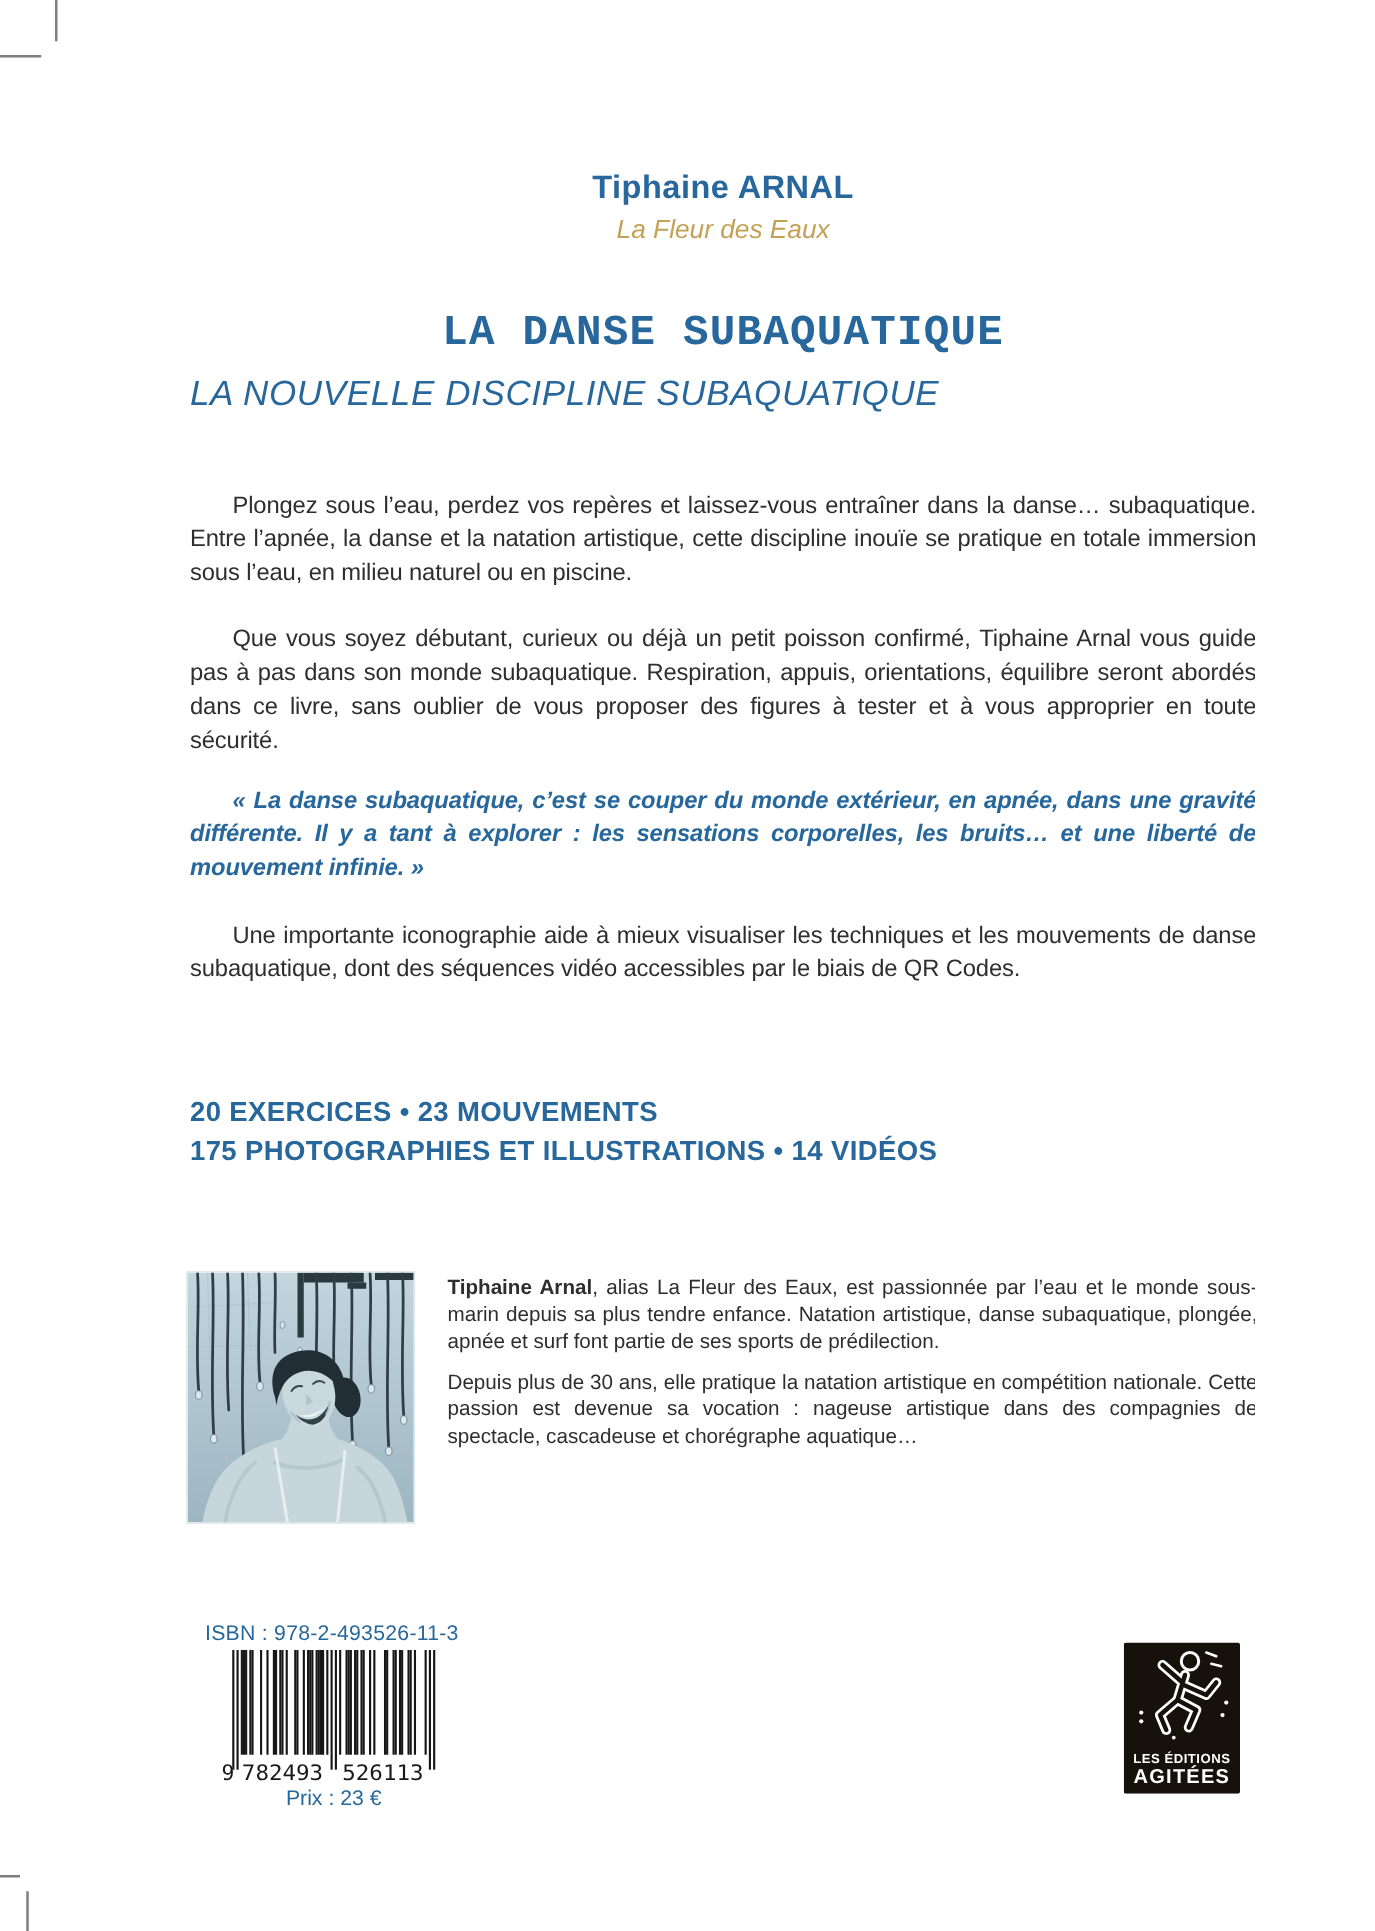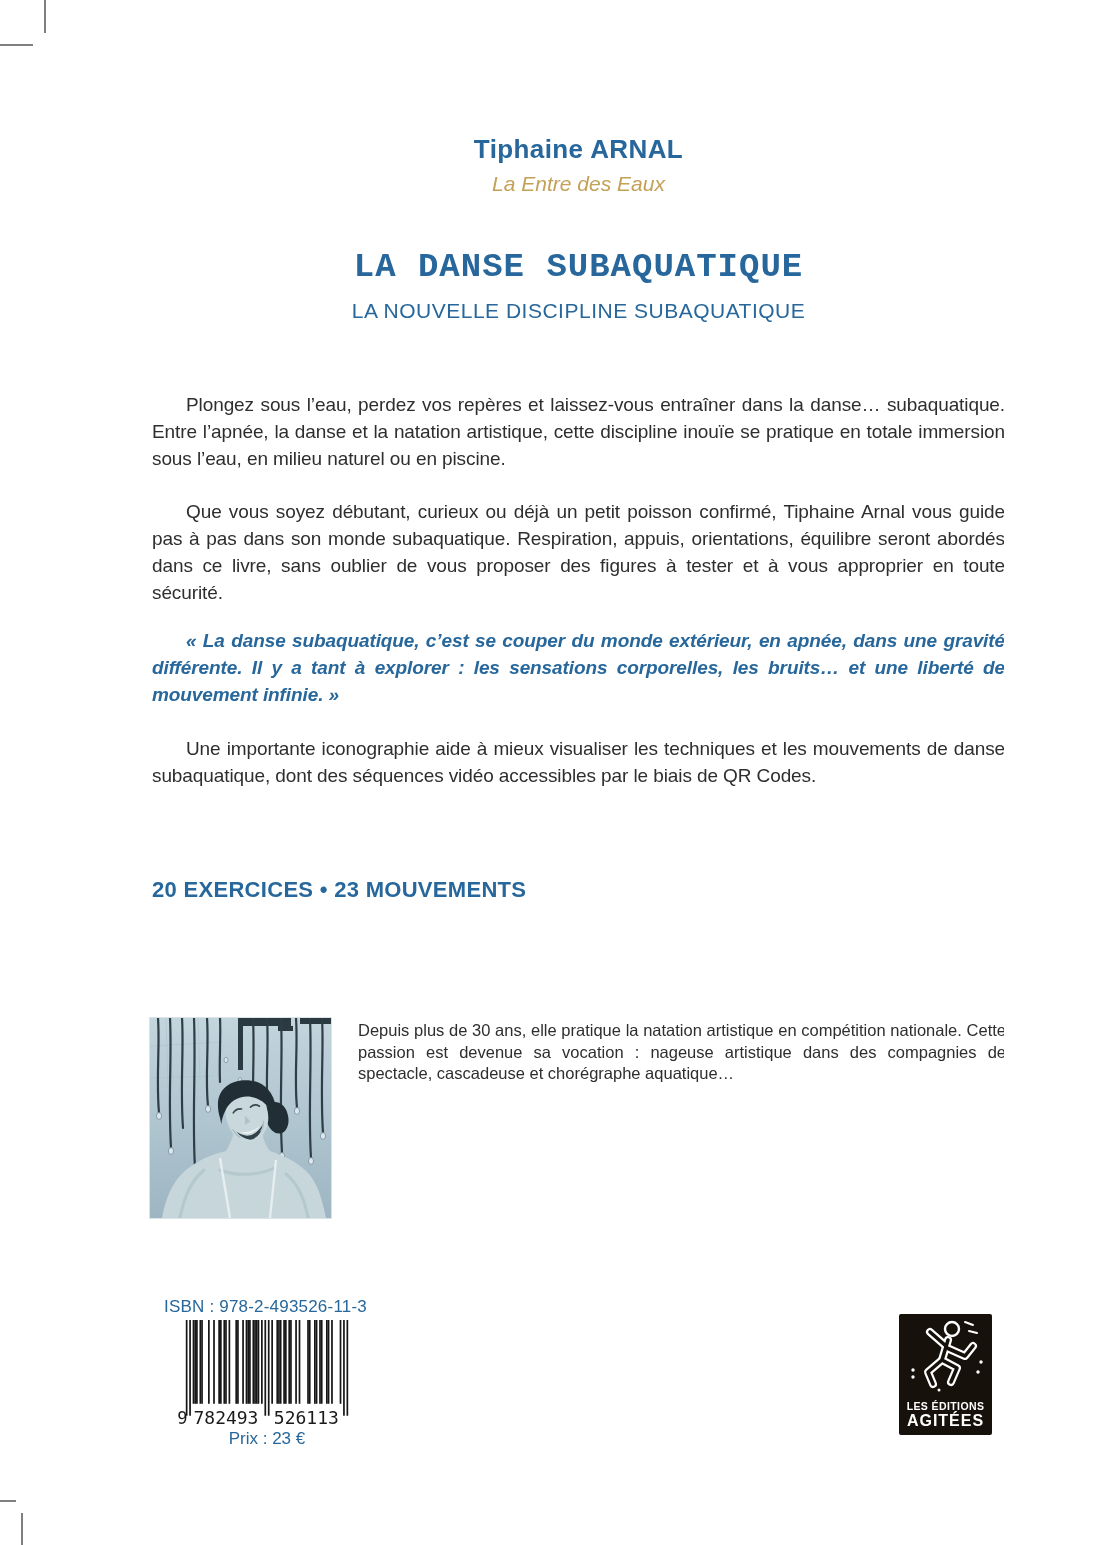--- a/index.html
+++ b/index.html
@@ -15,21 +15,21 @@
   .cm-bl-h{left:0;top:1500px;width:16px;height:2px;}
   .cm-bl-v{left:21px;top:1513px;width:2px;height:32px;}
 
   .content-col{position:absolute;left:152px;width:853px;}
 
   .author-name{top:134px;text-align:center;font-size:26px;font-weight:bold;
                color:var(--blue);letter-spacing:.4px;}
   .author-alias{top:172px;text-align:center;font-size:21px;font-style:italic;color:var(--gold);}
   .book-title{top:248px;text-align:center;font-size:34px;font-weight:bold;
               color:var(--blue);letter-spacing:1px;font-family:Liberation Mono, monospace;}
-  .book-subtitle{top:299px;text-align:center;font-size:21px;
+  .book-subtitle{top:299px;font-size:28px;font-style:italic;
                  color:var(--blue);letter-spacing:.5px;}
 
   .synopsis{top:391px;font-size:19px;line-height:27px;text-align:justify;letter-spacing:-0.1px;}
   .synopsis p{text-indent:34px;}
   .synopsis .p1{margin-bottom:26px;}
   .synopsis .p2{margin-bottom:21px;}
   .synopsis .quote{margin-bottom:27px;color:var(--blue);font-weight:bold;font-style:italic;}
 
   .stats{top:874px;color:var(--blue);font-weight:bold;
          font-size:22px;line-height:31px;letter-spacing:.3px;}
@@ -54,33 +54,34 @@
 <body>
 
 <div class="page">
 
   <div class="cropmark cm-tl-v"></div>
   <div class="cropmark cm-tl-h"></div>
   <div class="cropmark cm-bl-h"></div>
   <div class="cropmark cm-bl-v"></div>
 
   <div class="content-col author-name">Tiphaine ARNAL</div>
-  <div class="content-col author-alias">La Entre des Eaux</div>
+  <div class="content-col author-alias">La Fleur des Eaux</div>
   <div class="content-col book-title">LA DANSE SUBAQUATIQUE</div>
   <div class="content-col book-subtitle">LA NOUVELLE DISCIPLINE SUBAQUATIQUE</div>
 
   <div class="content-col synopsis">
     <p class="p1">Plongez sous l’eau, perdez vos repères et laissez-vous entraîner dans la danse… subaquatique. Entre l’apnée, la danse et la natation artistique, cette discipline inouïe se pratique en totale immersion sous l’eau, en milieu naturel ou en piscine.</p>
     <p class="p2">Que vous soyez débutant, curieux ou déjà un petit poisson confirmé, Tiphaine Arnal vous guide pas à pas dans son monde subaquatique. Respiration, appuis, orientations, équilibre seront abordés dans ce livre, sans oublier de vous proposer des figures à tester et à vous approprier en toute sécurité.</p>
     <p class="quote">« La danse subaquatique, c’est se couper du monde extérieur, en apnée, dans une gravité différente. Il y a tant à explorer : les sensations corporelles, les bruits… et une liberté de mouvement infinie. »</p>
     <p class="p4">Une importante iconographie aide à mieux visualiser les techniques et les mouvements de danse subaquatique, dont des séquences vidéo accessibles par le biais de QR Codes.</p>
   </div>
 
   <div class="content-col stats">
     <div>20 EXERCICES • 23 MOUVEMENTS</div>
+    <div>175 PHOTOGRAPHIES ET ILLUSTRATIONS • 14 VIDÉOS</div>
   </div>
 
   <div class="photo-frame">
     <svg width="181" height="200" viewBox="0 0 181 200">
       <defs>
         <linearGradient id="water" x1="0" y1="0" x2="0" y2="1">
           <stop offset="0" stop-color="#c3d5dd"></stop>
           <stop offset="0.55" stop-color="#aec4cf"></stop>
           <stop offset="1" stop-color="#9db6c2"></stop>
         </linearGradient>
@@ -162,20 +163,21 @@
         <path d="M95,97 l4,7 l-6,2 Z" fill="#a9bec7" opacity="0.85"></path>
         <path d="M83,111 Q96,125 111,109 Q106,122 95,122 Q87,119 83,111 Z" fill="#30414a"></path>
         <path d="M86,112 Q96,120 108,110 Q97,116 86,112 Z" fill="#eef4f6"></path>
         <path d="M80,108 Q82,114 86,118" stroke="#a9bec7" stroke-width="1.4" fill="none"></path>
         <path d="M112,106 Q111,112 107,116" stroke="#a9bec7" stroke-width="1.4" fill="none"></path>
       </g>
     </svg>
   </div>
 
   <div class="bio">
+    <p><span class="bold">Tiphaine Arnal</span><span>, alias La Fleur des Eaux, est passionnée par l’eau et le monde sous-marin depuis sa plus tendre enfance. Natation artistique, danse subaquatique, plongée, apnée et surf font partie de ses sports de prédilection.</span></p>
     <p>Depuis plus de 30 ans, elle pratique la natation artistique en compétition nationale. Cette passion est devenue sa vocation : nageuse artistique dans des compagnies de spectacle, cascadeuse et chorégraphe aquatique…</p>
   </div>
 
   <div class="isbn">ISBN : 978-2-493526-11-3</div>
 
   <svg class="barcode" viewBox="0 0 105 62">
     <rect x="0" y="0" width="105" height="62" fill="#ffffff"></rect>
     <g id="barcode-bars">
         <rect x="5" y="0" width="1" height="56" fill="#161616"></rect>
         <rect x="7" y="0" width="1" height="56" fill="#161616"></rect>

